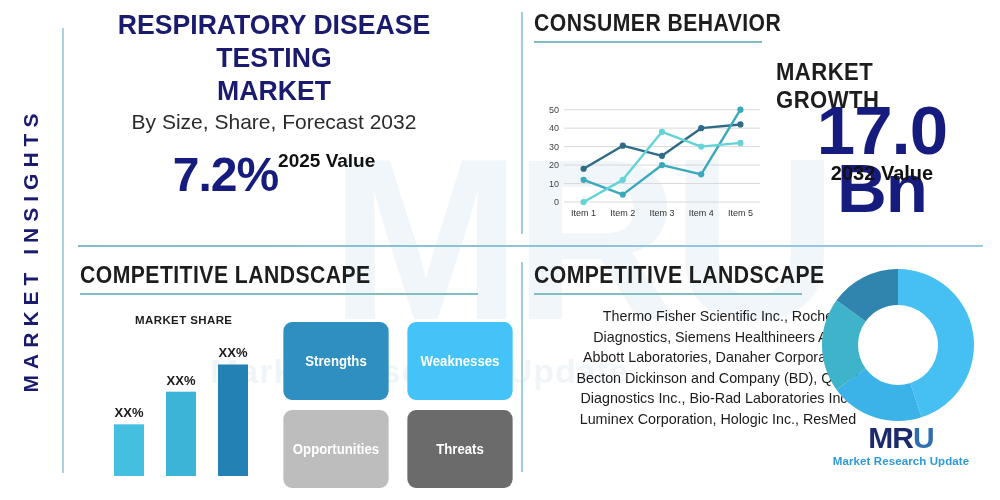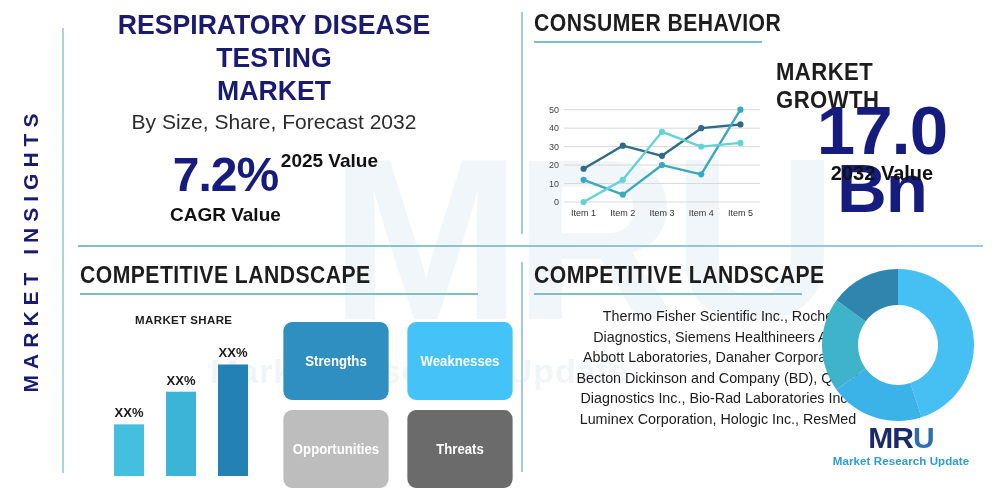--- a/index.html
+++ b/index.html
@@ -301,21 +301,20 @@
 
   <div class="panel" id="title-panel">
     <div class="main-title">
       <div>RESPIRATORY DISEASE TESTING</div>
       <div>MARKET</div>
     </div>
     <div class="subtitle">By Size, Share, Forecast 2032</div>
     <div class="stats-row">
       <div class="stat">
         <div class="stat-value">7.2%</div>
-        <div class="stat-label">CAGR Value</div>
       </div>
       <div class="stat">
         <div class="stat-label">2025 Value</div>
       </div>
     </div>
   </div>
 
   <div class="panel" id="consumer-panel">
     <div class="section-head">CONSUMER BEHAVIOR</div>
     <div class="head-rule"></div>

